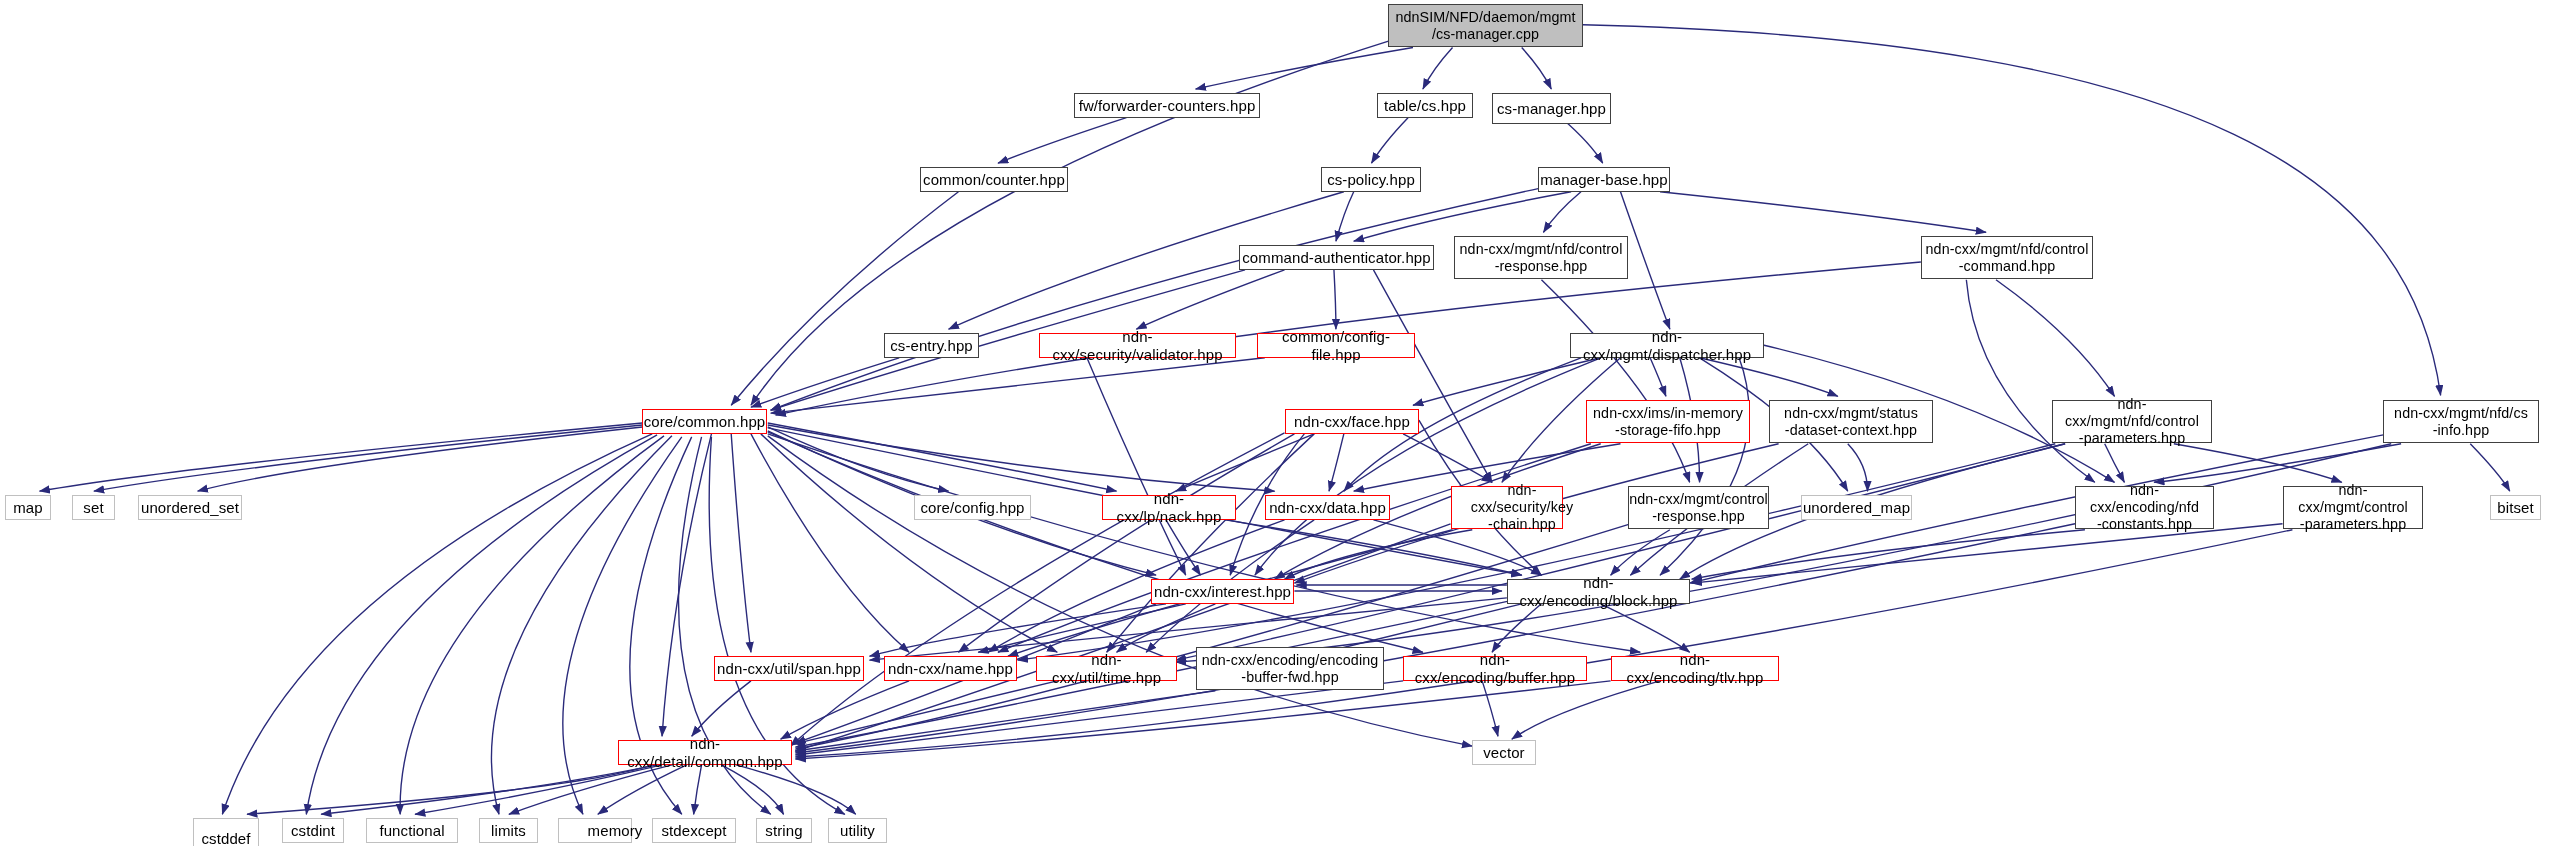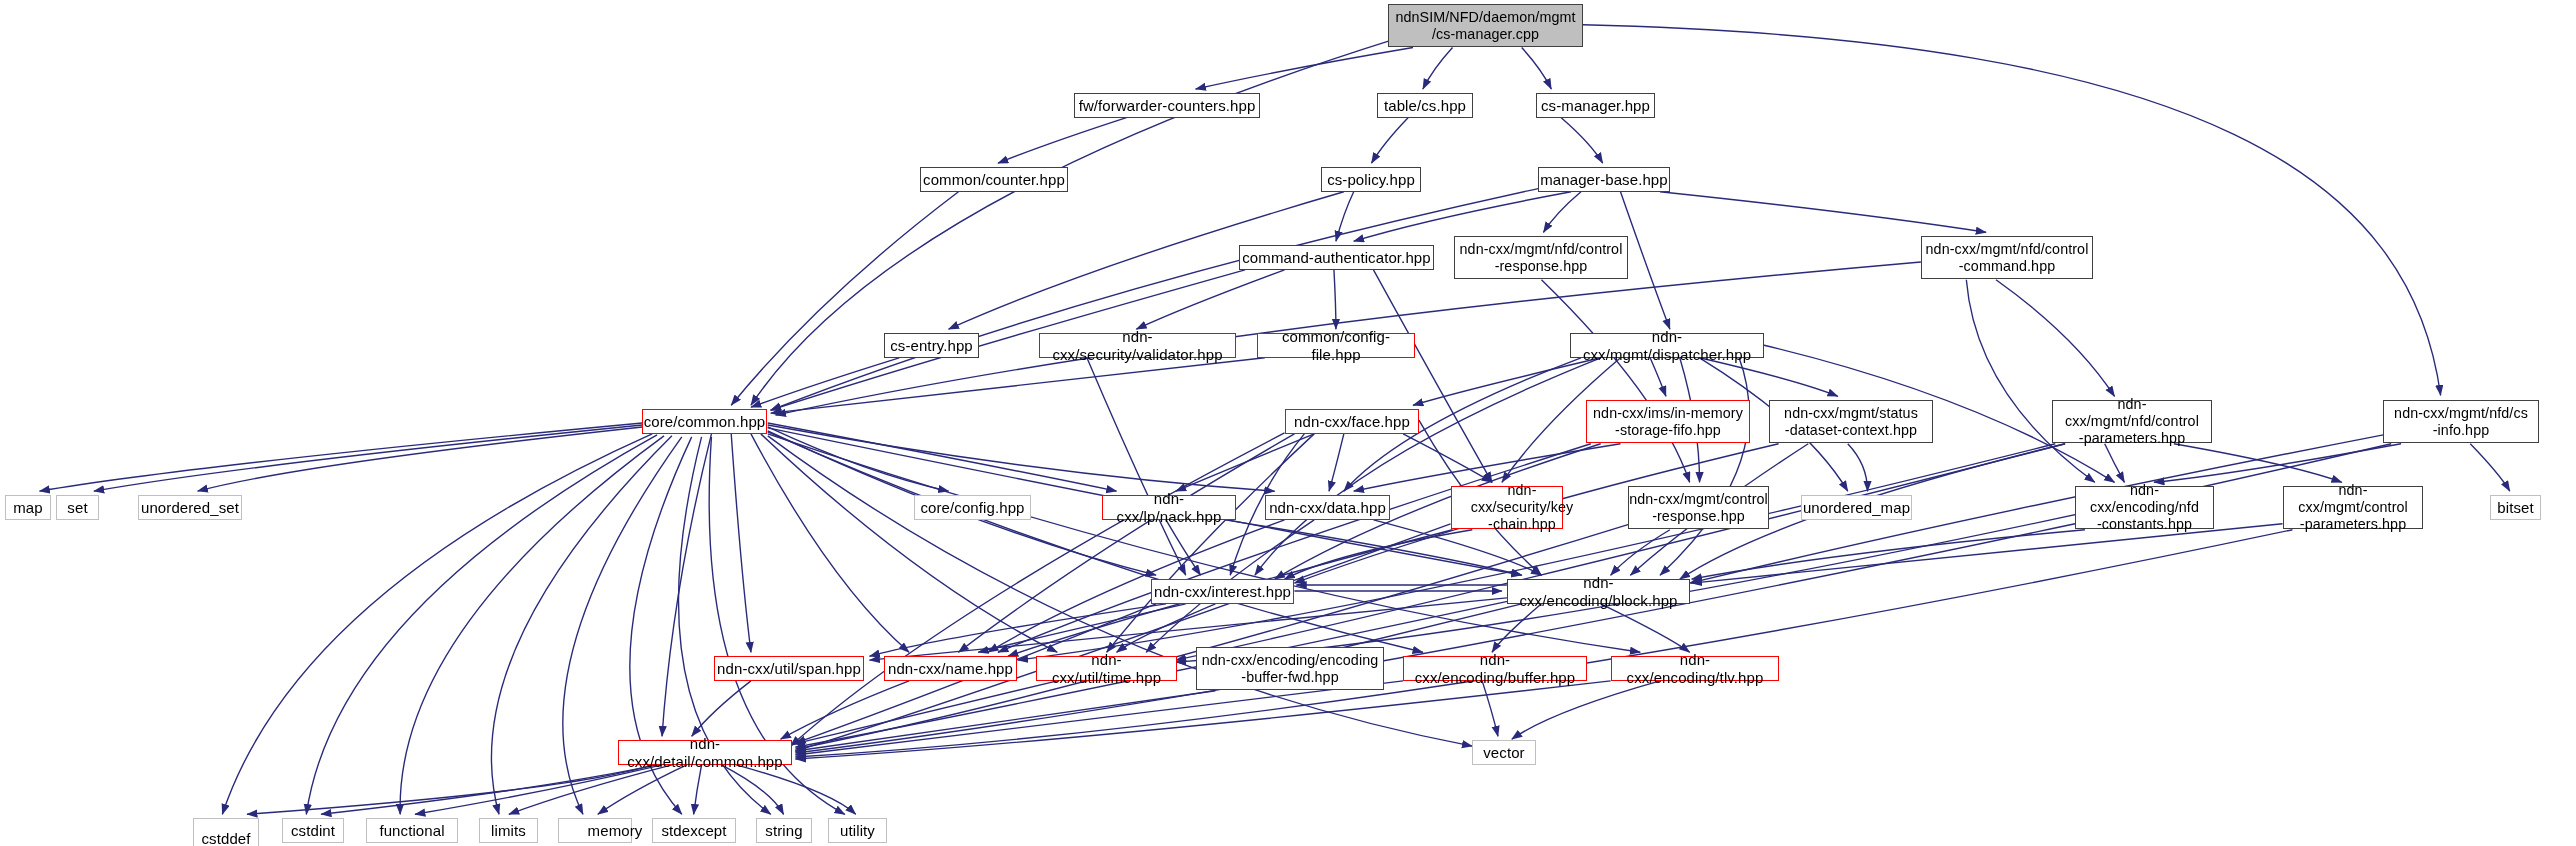--- a/index.html
+++ b/index.html
@@ -149,21 +149,21 @@
         <path d="M1610,449 Q1200,580 1010,660" fill="none" stroke="#2a2a7a" stroke-width="1.4" marker-end="url(#arrow)"></path>
         <path d="M1100,362 Q1150,480 1200,582" fill="none" stroke="#2a2a7a" stroke-width="1.4" marker-end="url(#arrow)"></path>
         <path d="M1280,362 Q950,400 780,418" fill="none" stroke="#2a2a7a" stroke-width="1.4" marker-end="url(#arrow)"></path>
       </g>
   </svg>
   <div id="node-layer">
       <div class="node n-root" style="left: 1388px; top: 4px; width: 195px; height: 43px; font-size: 14.3px;">ndnSIM/NFD/daemon/mgmt
 /cs-manager.cpp</div>
       <div class="node n-dark" style="left: 1074px; top: 93px; width: 186px; height: 25px;">fw/forwarder-counters.hpp</div>
       <div class="node n-dark" style="left: 1377px; top: 93px; width: 96px; height: 25px;">table/cs.hpp</div>
-      <div class="node n-dark" style="left: 1536px; top: 93px; width: 119px; height: 25px;">cs-manager.hpp</div>
+      <div class="node n-dark" style="left: 1492px; top: 93px; width: 119px; height: 31px;">cs-manager.hpp</div>
       <div class="node n-dark" style="left: 920px; top: 167px; width: 148px; height: 25px;">common/counter.hpp</div>
       <div class="node n-dark" style="left: 1321px; top: 167px; width: 100px; height: 25px;">cs-policy.hpp</div>
       <div class="node n-dark" style="left: 1538px; top: 167px; width: 132px; height: 25px;">manager-base.hpp</div>
       <div class="node n-dark" style="left: 1239px; top: 245px; width: 195px; height: 25px;">command-authenticator.hpp</div>
       <div class="node n-dark" style="left: 1454px; top: 236px; width: 174px; height: 43px; font-size: 14.3px;">ndn-cxx/mgmt/nfd/control
 -response.hpp</div>
       <div class="node n-dark" style="left: 1921px; top: 236px; width: 172px; height: 43px; font-size: 14.3px;">ndn-cxx/mgmt/nfd/control
 -command.hpp</div>
       <div class="node n-dark" style="left: 884px; top: 333px; width: 95px; height: 25px;">cs-entry.hpp</div>
       <div class="node n-red" style="left: 1039px; top: 333px; width: 197px; height: 25px;">ndn-cxx/security/validator.hpp</div>
@@ -173,21 +173,21 @@
       <div class="node n-red" style="left: 1285px; top: 409px; width: 134px; height: 25px;">ndn-cxx/face.hpp</div>
       <div class="node n-red" style="left: 1586px; top: 400px; width: 164px; height: 43px; font-size: 14.3px;">ndn-cxx/ims/in-memory
 -storage-fifo.hpp</div>
       <div class="node n-dark" style="left: 1769px; top: 400px; width: 164px; height: 43px; font-size: 14.3px;">ndn-cxx/mgmt/status
 -dataset-context.hpp</div>
       <div class="node n-dark" style="left: 2052px; top: 400px; width: 160px; height: 43px; font-size: 14.3px;">ndn-cxx/mgmt/nfd/control
 -parameters.hpp</div>
       <div class="node n-dark" style="left: 2383px; top: 400px; width: 156px; height: 43px; font-size: 14.3px;">ndn-cxx/mgmt/nfd/cs
 -info.hpp</div>
       <div class="node n-plain" style="left: 5px; top: 495px; width: 46px; height: 25px;">map</div>
-      <div class="node n-plain" style="left: 56px; top: 495px; width: 43px; height: 25px;">set</div>
+      <div class="node n-plain" style="left: 72px; top: 495px; width: 43px; height: 25px;">set</div>
       <div class="node n-plain" style="left: 138px; top: 495px; width: 104px; height: 25px;">unordered_set</div>
       <div class="node n-plain" style="left: 914px; top: 495px; width: 117px; height: 25px;">core/config.hpp</div>
       <div class="node n-red" style="left: 1102px; top: 495px; width: 134px; height: 25px;">ndn-cxx/lp/nack.hpp</div>
       <div class="node n-red" style="left: 1265px; top: 495px; width: 125px; height: 25px;">ndn-cxx/data.hpp</div>
       <div class="node n-red" style="left: 1451px; top: 486px; width: 112px; height: 43px; font-size: 14.3px; padding-left: 30px;">ndn-cxx/security/key
 -chain.hpp</div>
       <div class="node n-dark" style="left: 1628px; top: 486px; width: 141px; height: 43px; font-size: 14.3px;">ndn-cxx/mgmt/control
 -response.hpp</div>
       <div class="node n-plain" style="left: 1801px; top: 495px; width: 111px; height: 25px;">unordered_map</div>
       <div class="node n-dark" style="left: 2075px; top: 486px; width: 139px; height: 43px; font-size: 14.3px;">ndn-cxx/encoding/nfd

